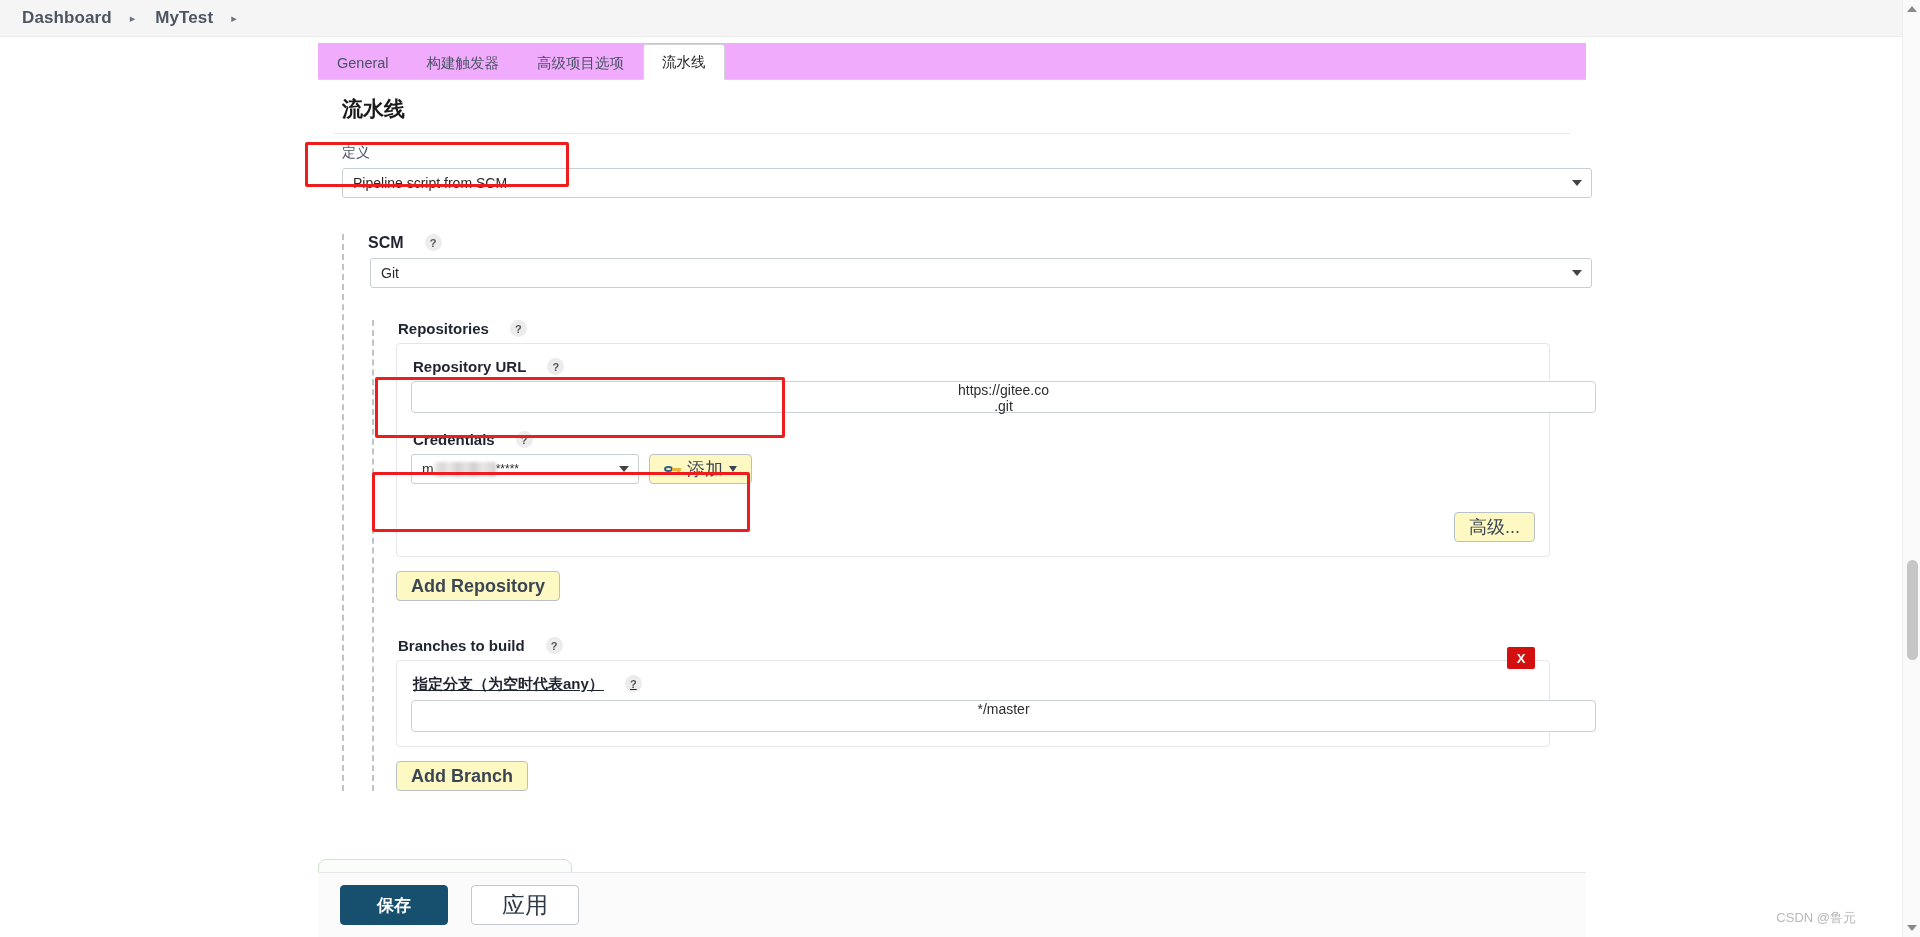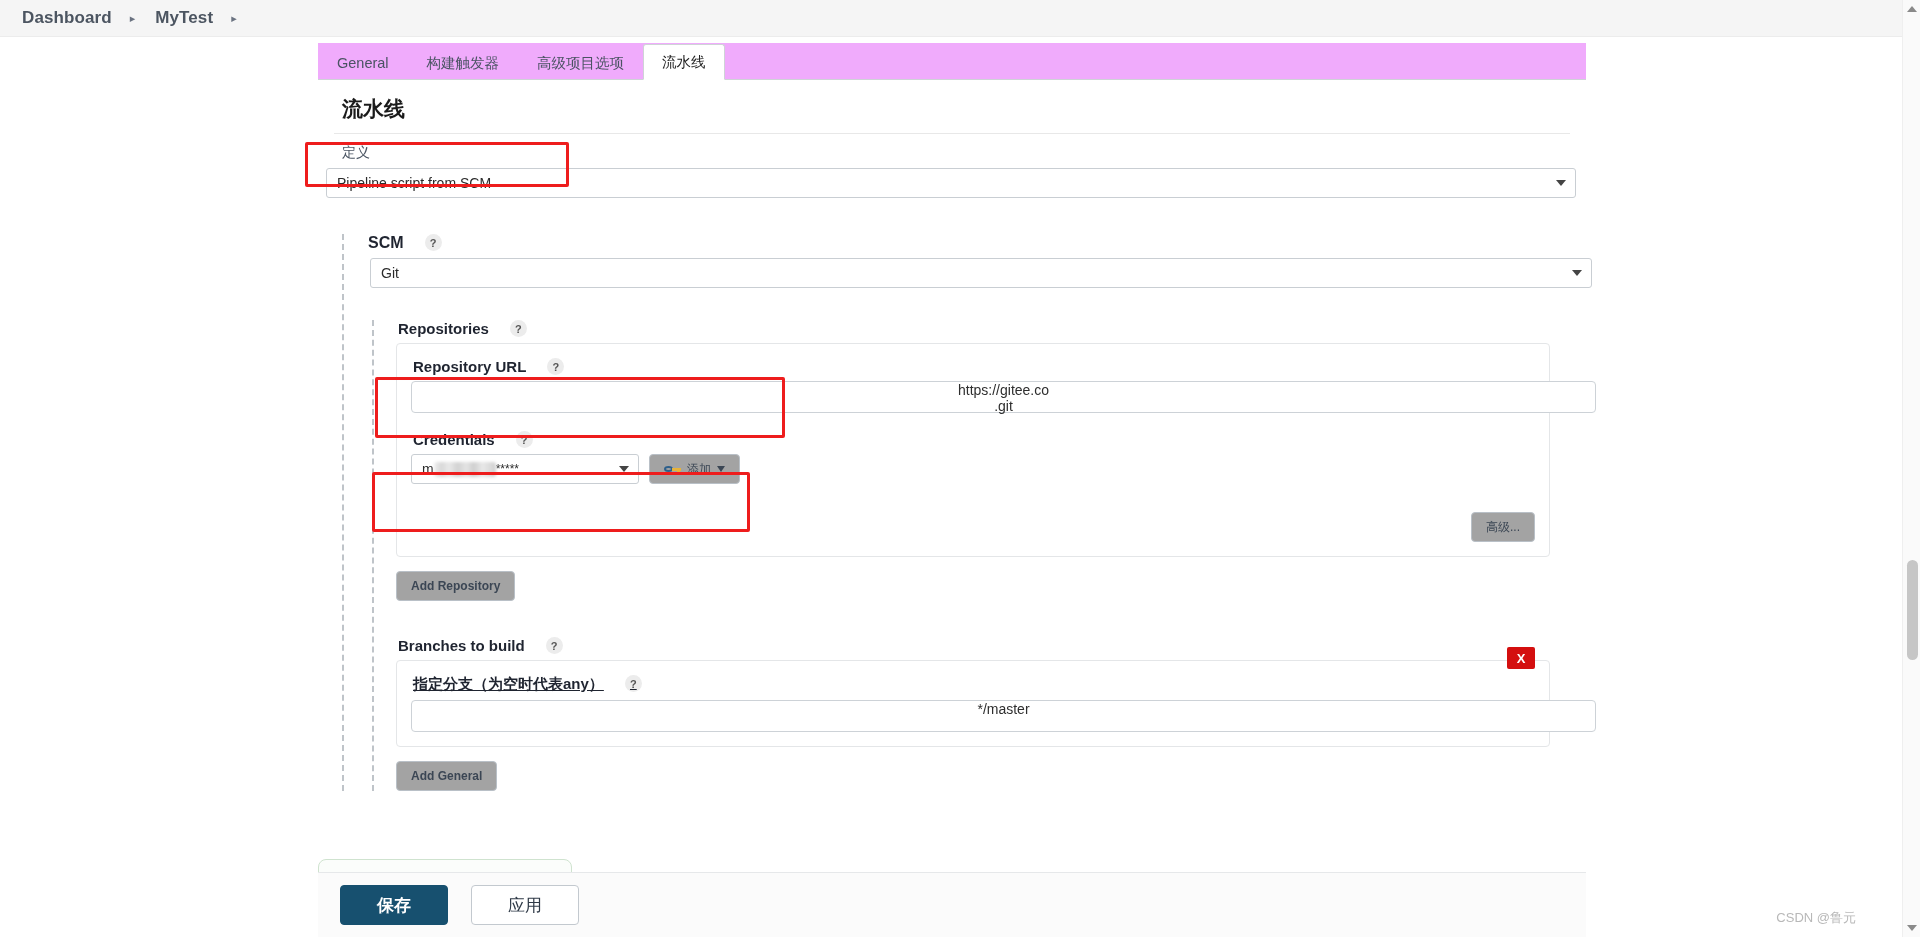--- a/index.html
+++ b/index.html
@@ -57,21 +57,21 @@
   .panel-body{position:absolute;left:318px;top:42px;width:1268px;height:858px;}
   .section-title{
     font-size:21px;font-weight:bold;color:#1a1a1a;
     padding:16px 0 10px 8px;margin:0 16px;
     border-bottom:1px solid #e8e8e8;
   }
   .field-label{
     font-size:14px;color:#4b5563;padding:10px 0 6px 8px;margin-left:16px;
   }
   .sel{
-    box-sizing:border-box;width:1250px;height:30px;margin-left:8px;
+    box-sizing:border-box;width:1250px;height:30px;margin-left:24px;
     border:1px solid #c9ced3;border-radius:3px;background:#fff;
     font-size:14px;color:#2b2b2b;
     display:flex;align-items:center;padding:0 10px;
     position:relative;
   }
   .sel .caret{
     position:absolute;right:9px;top:50%;transform:translateY(-50%);
     width:0;height:0;border-left:5px solid transparent;border-right:5px solid transparent;
     border-top:6px solid #444;
   }
@@ -99,22 +99,22 @@
     padding:10px 14px 14px 14px;margin-right:16px;position:relative;
   }
   .txt{
     box-sizing:border-box;height:32px;border:1px solid #cdd2d7;border-radius:4px;
     background:#fff;font-size:14px;color:#2e2e2e;
     display:flex;align-items:center;padding:0 12px;flex-direction:column;
   }
   .btn{
     display:inline-flex;align-items:center;justify-content:center;gap:6px;
     box-sizing:border-box;height:30px;padding:0 14px;
-    border:1px solid #b9c0c7;border-radius:4px;background:#a3a3a3;
-    font-size:12px;font-weight:bold;color:#3b4654;cursor:pointer;
+    border:1px solid #b9c0c7;border-radius:4px;background:#fef9c3;
+    font-size:18px;font-weight:bold;color:#3b4654;cursor:pointer;
   }
   .btn.plain{font-weight:normal;}
   .blur{
     display:inline-block;height:15px;border-radius:3px;vertical-align:middle;
     background:linear-gradient(90deg,#efefef 0%,#d8d8d8 12%,#e9e9e9 24%,#d2d2d2 38%,
       #e4e4e4 52%,#cfcfcf 64%,#e8e8e8 78%,#dcdcdc 90%,#cfcfcf 100%);
     filter:blur(1.4px);
   }
   .redbox{
     position:absolute;border:3px solid #ee1d1d;border-radius:2px;
@@ -134,21 +134,21 @@
   }
   .btn-save{
     box-sizing:border-box;height:40px;min-width:108px;padding:0 22px;
     background:#17506f;color:#fff;border:1px solid #17506f;border-radius:4px;
     font-size:17px;font-weight:bold;display:flex;align-items:center;justify-content:center;
     cursor:pointer;
   }
   .btn-apply{
     box-sizing:border-box;height:40px;min-width:108px;padding:17px 22px;
     background:#fff;color:#2f3a47;border:1px solid #c3c9cf;border-radius:4px;
-    font-size:17px;display:flex;align-items:center;justify-content:center;cursor:pointer;
+    font-size:23px;display:flex;align-items:center;justify-content:center;cursor:pointer;
   }
   .greenbox{
     position:absolute;left:318px;top:859px;width:252px;height:78px;
     border:1px solid #cfe3cf;border-radius:8px;background:rgba(247,251,247,.55);
     z-index:15;pointer-events:none;
   }
   .watermark{
     position:absolute;right:64px;bottom:10px;font-size:13px;color:#b8b8b8;z-index:40;
   }
   .scrollbar{
@@ -287,21 +287,21 @@
       <div class="card" style="margin-right:36px;">
         <div class="xbtn">X</div>
         <div class="sub-label" style="margin-top:4px;text-decoration:underline;">
           <span>指定分支（为空时代表any）</span>
           <span class="help">?</span>
         </div>
         <div class="txt" style="width:1185px;">*/master</div>
       </div>
 
       <div style="height:14px;"></div>
-      <div class="btn">Add General</div>
+      <div class="btn">Add Branch</div>
     </div>
   </div>
 </div>
 
 <div class="redbox" style="left:305px;top:142px;width:258px;height:39px;"></div>
 <div class="redbox" style="left:375px;top:377px;width:404px;height:55px;"></div>
 <div class="redbox" style="left:372px;top:472px;width:372px;height:54px;"></div>
 
 <div class="greenbox"></div>
 <div class="bottom-bar">

